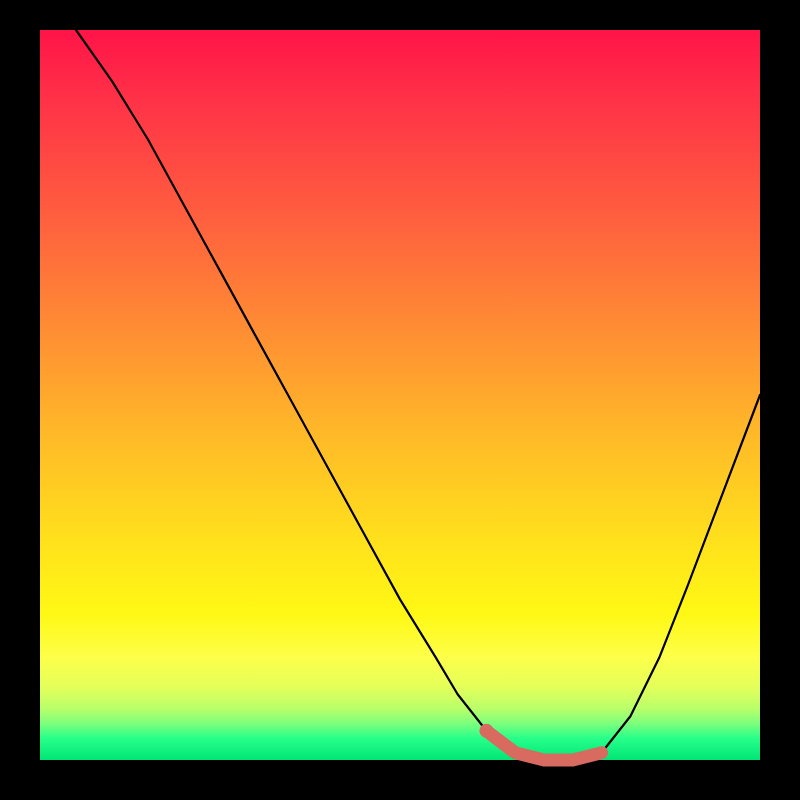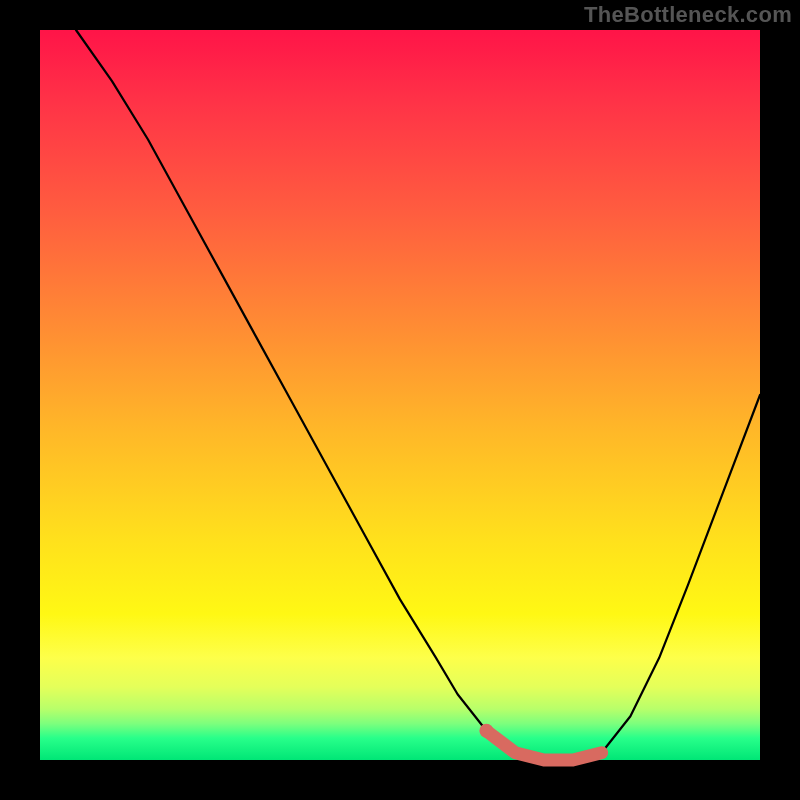--- a/index.html
+++ b/index.html
@@ -75,21 +75,20 @@
   }
   .marker-dot {
     fill: #d86a60;
   }
 </style>
 </head>
 <body>
 
 <div class="frame">
 
-  <div class="attribution">TheBottleneck.com</div>
 
   <div class="plot-area">
     <svg viewBox="0 0 720 730" preserveAspectRatio="none">
 
       <path id="curve-path" class="curve" d="M36.0 0.0 L72.0 51.1 L108.0 109.5 L144.0 175.2 L180.0 240.9 L216.0 306.6 L252.0 372.3 L288.0 438.0 L324.0 503.7 L360.0 569.4 L396.0 627.8 L417.6 664.3 L446.4 700.8 L475.2 722.7 L504.0 730.0 L532.8 730.0 L561.6 722.7 L590.4 686.2 L619.2 627.8 L648.0 554.8 L684.0 459.9 L720.0 365.0"></path>
 
       <path id="highlight-path" class="marker-line" d="M446.4 700.8 L475.2 722.7 L504.0 730.0 L532.8 730.0 L561.6 722.7" style="stroke: rgb(216, 106, 96);"></path>
 
       <circle id="highlight-dot" class="marker-dot" r="7" cx="446.4" cy="700.8" style="fill: rgb(216, 106, 96);"></circle>
     </svg>

